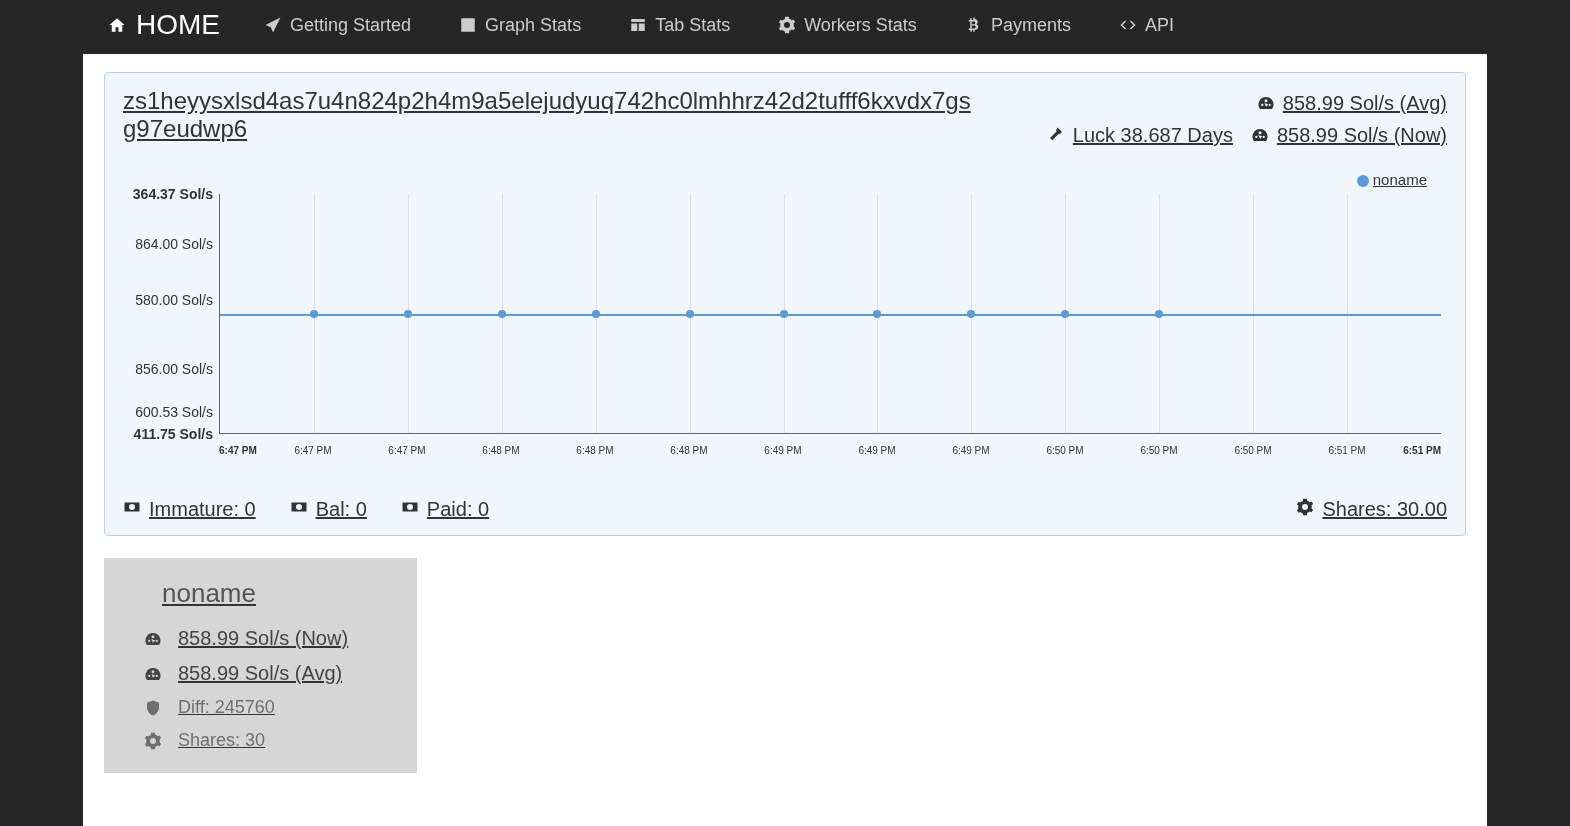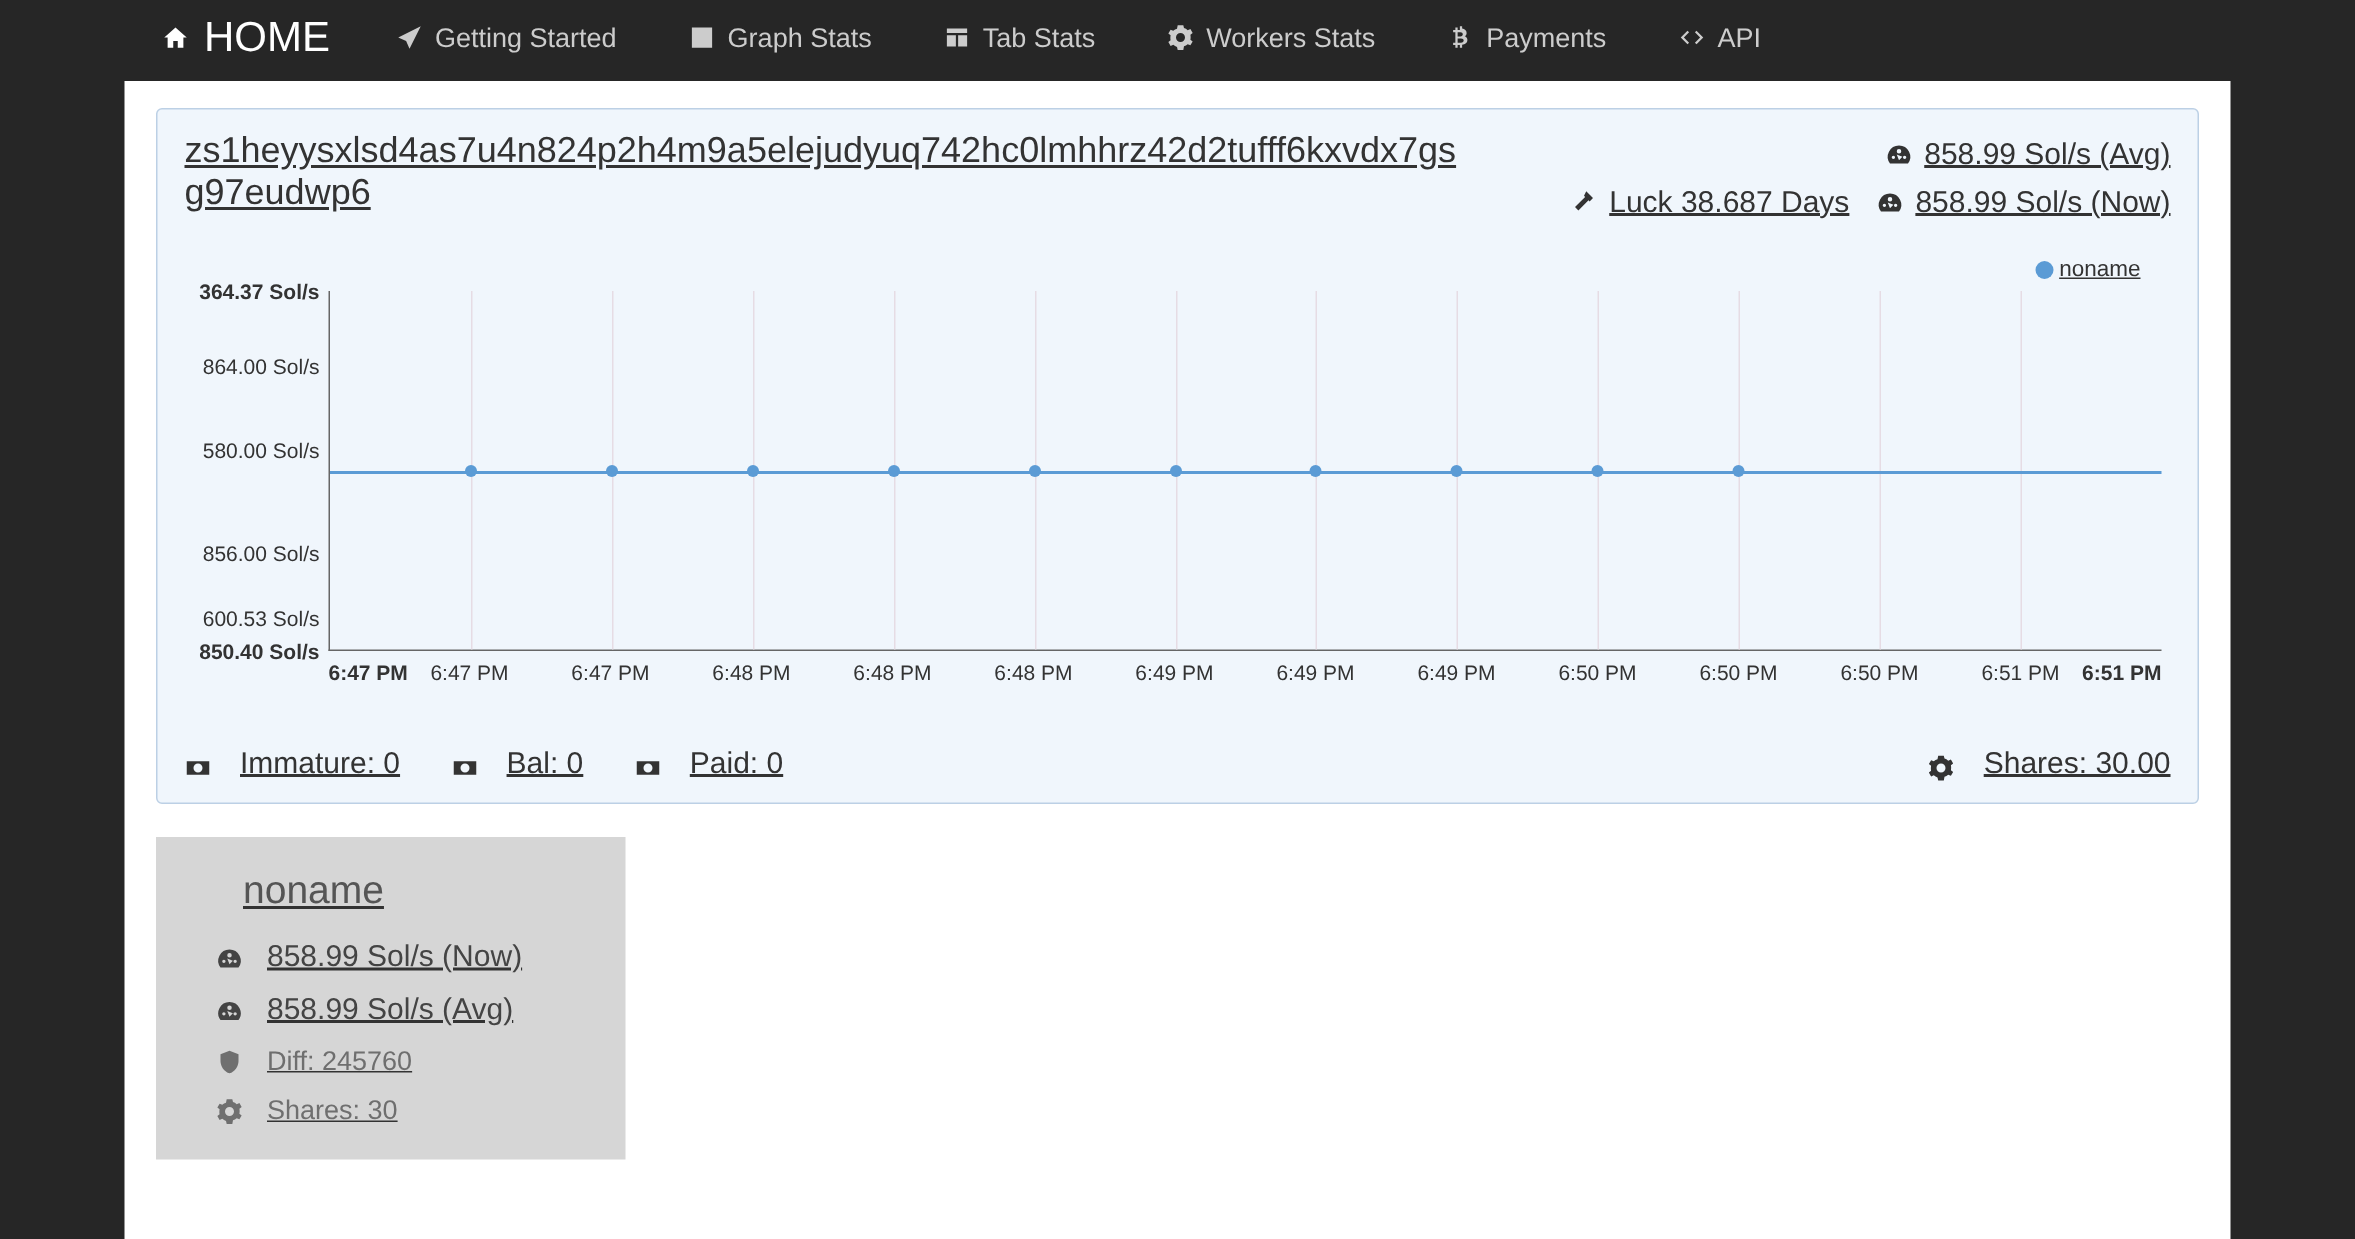--- a/index.html
+++ b/index.html
@@ -116,36 +116,36 @@
   .point {
     position:absolute;
     width:8px; height:8px; border-radius:50%;
     background:#5b9bd5;
     transform:translate(-50%,-50%);
   }
   .x-tick {
     position:absolute;
     bottom:-2px;
     transform:translateX(-50%);
-    font-size:14px;
+    font-size:10px;
     color:#333;
     white-space:nowrap;
   }
   .x-tick.bold { font-weight:700; }
 
   .panel-foot {
     display:flex;
     justify-content:space-between;
     align-items:center;
     margin-top: 44px;
     font-size: 20px;
     color:#333;
   }
   .foot-left { display:flex; gap:34px; }
-  .foot-item { display:inline-flex; align-items:flex-end; gap:19px; }
+  .foot-item { display:inline-flex; align-items:flex-start; gap:8px; }
 
   .worker-card {
     background:#d6d6d6;
     width: 313px;
     margin: 22px 0 0 21px;
     padding: 20px 24px 10px 40px;
   }
   .worker-title {
     font-size: 26px;
     color:#555;
@@ -290,21 +290,21 @@
             <div class="point" style="left: 53.8462%; top: 120px; background: rgb(91, 155, 213);"></div>
             <div class="point" style="left: 61.5385%; top: 120px; background: rgb(91, 155, 213);"></div>
             <div class="point" style="left: 69.2308%; top: 120px; background: rgb(91, 155, 213);"></div>
             <div class="point" style="left: 76.9231%; top: 120px; background: rgb(91, 155, 213);"></div>
           </div>
       <div class="y-tick bold" style="top: 0px;">364.37 Sol/s</div>
           <div class="y-tick" style="top: 50.0116px;">864.00 Sol/s</div>
           <div class="y-tick" style="top: 105.891px;">580.00 Sol/s</div>
           <div class="y-tick" style="top: 175px;">856.00 Sol/s</div>
           <div class="y-tick" style="top: 217.648px;">600.53 Sol/s</div>
-          <div class="y-tick bold" style="top: 240px;">850.40 Sol/s</div>
+          <div class="y-tick bold" style="top: 240px;">411.75 Sol/s</div>
           <div class="x-tick bold" style="left: 0%; transform: translateX(0px);">6:47 PM</div>
           <div class="x-tick" style="left: 7.69231%;">6:47 PM</div>
           <div class="x-tick" style="left: 15.3846%;">6:47 PM</div>
           <div class="x-tick" style="left: 23.0769%;">6:48 PM</div>
           <div class="x-tick" style="left: 30.7692%;">6:48 PM</div>
           <div class="x-tick" style="left: 38.4615%;">6:48 PM</div>
           <div class="x-tick" style="left: 46.1538%;">6:49 PM</div>
           <div class="x-tick" style="left: 53.8462%;">6:49 PM</div>
           <div class="x-tick" style="left: 61.5385%;">6:49 PM</div>
           <div class="x-tick" style="left: 69.2308%;">6:50 PM</div>

